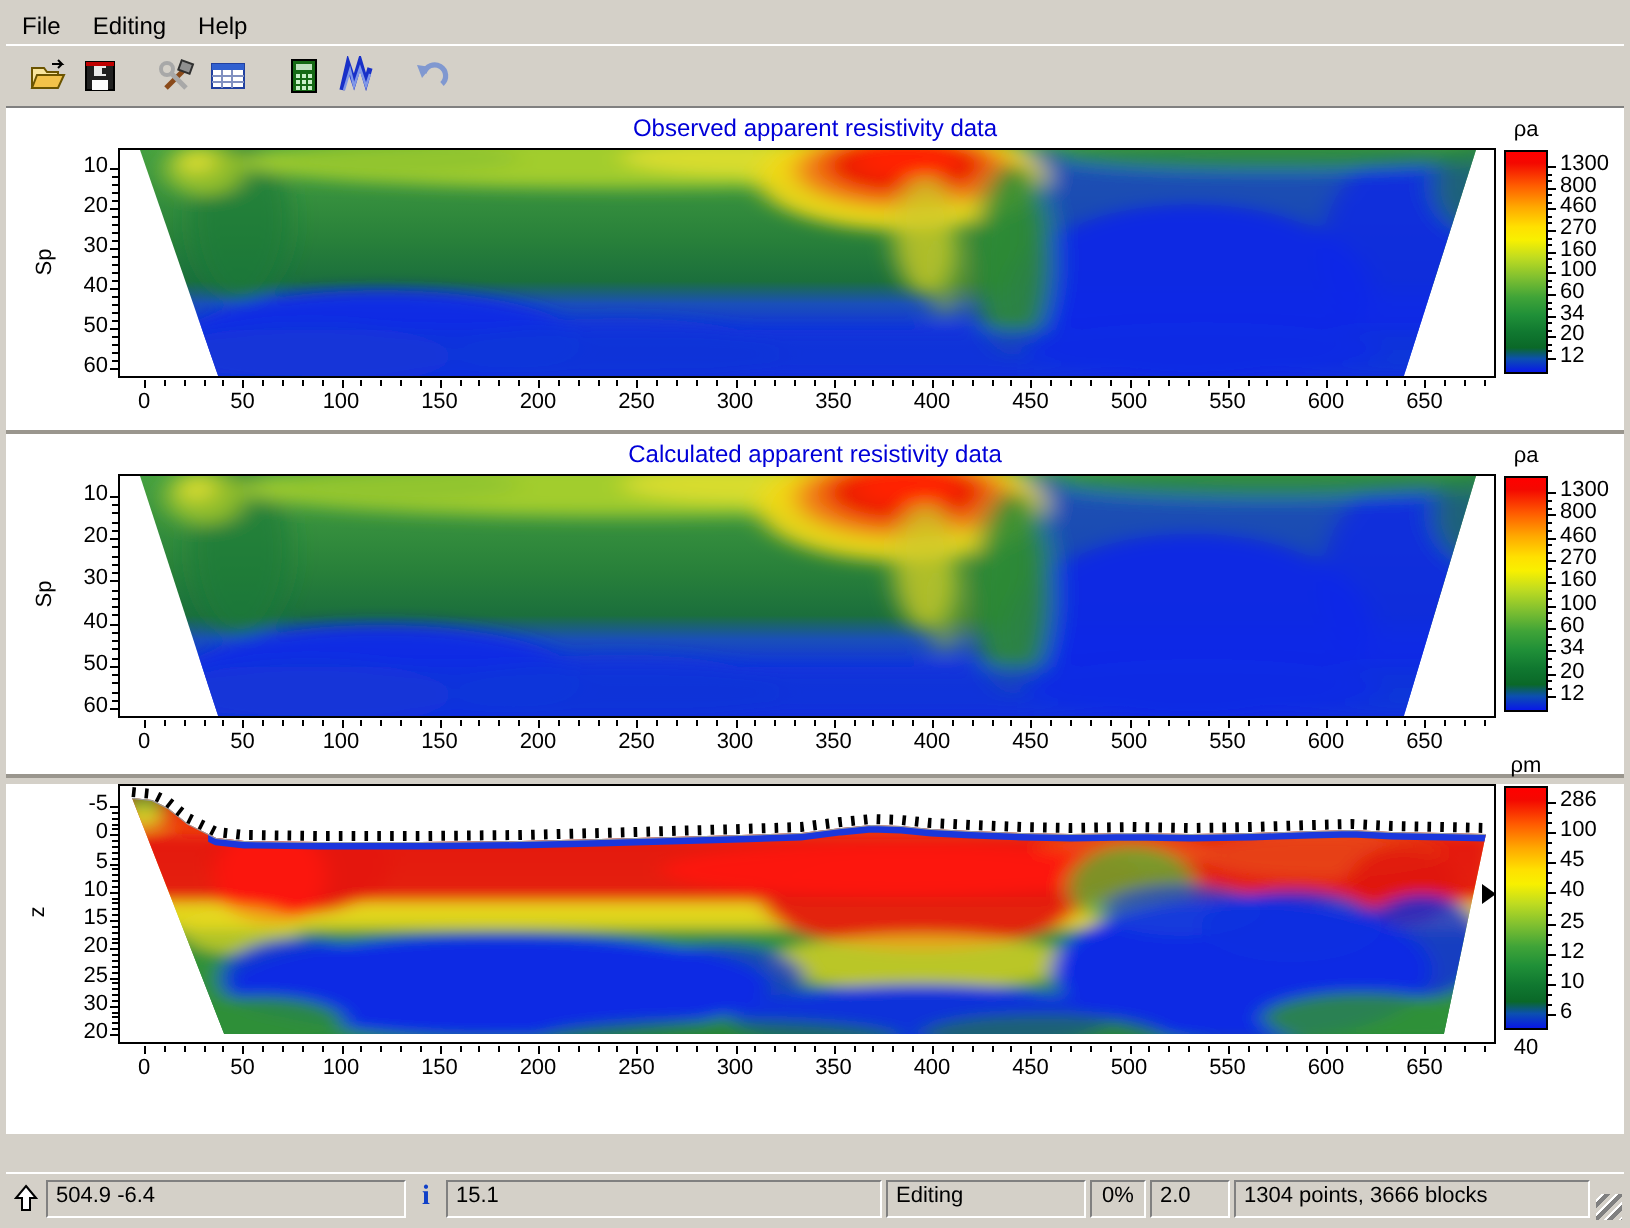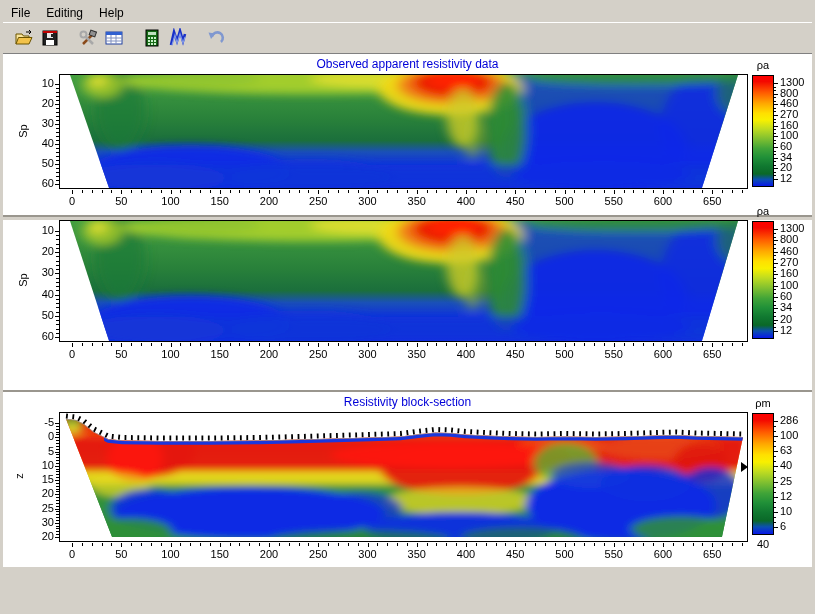--- a/index.html
+++ b/index.html
@@ -357,20 +357,21 @@
             <div class="cbdash" style="left: 23px; top: 93.3333px; width: 5px;"></div>
             <div class="cbdash" style="left: 23px; top: 96.8889px; width: 3px;"></div>
             <div class="cbdash" style="left: 23px; top: 100.444px; width: 3px;"></div>
             <div class="cblab" style="top: 97px;">12</div>
             <div class="cbdash" style="left: 23px; top: 104px; width: 5px;"></div>
           </div>
         </div>
     </section>
 
     <section class="panel panel1">
+      <div class="ptitle">Calculated apparent resistivity data</div>
       <div class="frame" style="height:120px">
         <svg class="hm" viewBox="0 0 686 113" preserveAspectRatio="none">
           <g clip-path="url(#cp1)">
               <use href="#pseudo"></use>
             </g>
         </svg>
       <div class="tick" style="left: 12px; top: 122px; height: 4px;"></div>
           <div class="xlab" style="left: -5px; top: 127px;">0</div>
           <div class="tick" style="left: 61.25px; top: 122px; height: 4px;"></div>
           <div class="xlab" style="left: 44.25px; top: 127px;">50</div>
@@ -525,21 +526,20 @@
             <div class="cbdash" style="left: 23px; top: 98.6667px; width: 5px;"></div>
             <div class="cbdash" style="left: 23px; top: 102.444px; width: 3px;"></div>
             <div class="cbdash" style="left: 23px; top: 106.222px; width: 3px;"></div>
             <div class="cblab" style="top: 103px;">12</div>
             <div class="cbdash" style="left: 23px; top: 110px; width: 5px;"></div>
           </div>
         </div>
     </section>
 
     <section class="panel panel2">
-      <div class="ptitle">Resistivity block-section</div>
       <div class="frame" style="height:128px">
         <svg class="hm" viewBox="0 0 686 128" preserveAspectRatio="none">
           <g clip-path="url(#cp3)">
             <rect x="0" y="0" width="686" height="128" fill="url(#gBase3)"></rect>
             <g filter="url(#blur3)">
               <rect x="0" y="24" width="686" height="34" fill="#e41810" opacity=".95"></rect>
               <rect x="0" y="58" width="686" height="13" fill="#f0d818" opacity=".8"></rect>
               <rect x="0" y="72" width="686" height="56" fill="#2f9038" opacity=".95"></rect>
               <ellipse cx="400" cy="56" rx="80" ry="26" fill="#e41810" opacity=".95"></ellipse>
               <ellipse cx="400" cy="88" rx="75" ry="14" fill="#e8d820" opacity=".75"></ellipse>
@@ -711,21 +711,21 @@
             <div class="cbtitle">ρm</div>
             <div class="cbbar" style="height: 120px;"></div>
             <div class="cblab" style="top: 1px;">286</div>
             <div class="cbdash" style="left: 23px; top: 8px; width: 5px;"></div>
             <div class="cbdash" style="left: 23px; top: 13.0476px; width: 3px;"></div>
             <div class="cbdash" style="left: 23px; top: 18.0952px; width: 3px;"></div>
             <div class="cblab" style="top: 16.1429px;">100</div>
             <div class="cbdash" style="left: 23px; top: 23.1429px; width: 5px;"></div>
             <div class="cbdash" style="left: 23px; top: 28.1905px; width: 3px;"></div>
             <div class="cbdash" style="left: 23px; top: 33.2381px; width: 3px;"></div>
-            <div class="cblab" style="top: 31.2857px;">63</div>
+            <div class="cblab" style="top: 31.2857px;">45</div>
             <div class="cbdash" style="left: 23px; top: 38.2857px; width: 5px;"></div>
             <div class="cbdash" style="left: 23px; top: 43.3333px; width: 3px;"></div>
             <div class="cbdash" style="left: 23px; top: 48.381px; width: 3px;"></div>
             <div class="cblab" style="top: 46.4286px;">40</div>
             <div class="cbdash" style="left: 23px; top: 53.4286px; width: 5px;"></div>
             <div class="cbdash" style="left: 23px; top: 58.4762px; width: 3px;"></div>
             <div class="cbdash" style="left: 23px; top: 63.5238px; width: 3px;"></div>
             <div class="cbmarker" style="top: 49.4286px;"></div>
             <div class="cblab" style="top: 61.5714px;">25</div>
             <div class="cbdash" style="left: 23px; top: 68.5714px; width: 5px;"></div>
@@ -741,14 +741,31 @@
             <div class="cbdash" style="left: 23px; top: 108.952px; width: 3px;"></div>
             <div class="cblab" style="top: 107px;">6</div>
             <div class="cbdash" style="left: 23px; top: 114px; width: 5px;"></div>
             <div class="cbbottom" style="top: 125px;">40</div>
           </div>
         </div>
     </section>
 
   </div>
 
+  <div class="statusbar">
+    <div class="sicon">
+      <svg width="12" height="14" viewBox="0 0 12 14">
+          <polygon points="6,1 11,7 8,7 8,13 4,13 4,7 1,7" fill="#fff" stroke="#000"></polygon>
+        </svg>
+    </div>
+    <div class="sseg" style="width:170px">504.9 -6.4</div>
+    <div class="sicon">
+        <span class="infoglyph">i</span>
+      </div>
+    <div class="sseg" style="width:208px">15.1</div>
+    <div class="sseg" style="width:90px">Editing</div>
+    <div class="sseg" style="width:18px;text-align:center">0%</div>
+    <div class="sseg" style="width:30px">2.0</div>
+    <div class="sseg" style="width:168px">1304 points,  3666 blocks</div>
+    <div class="grip"></div>
+  </div>
 
 </div>
 
 </body></html>

